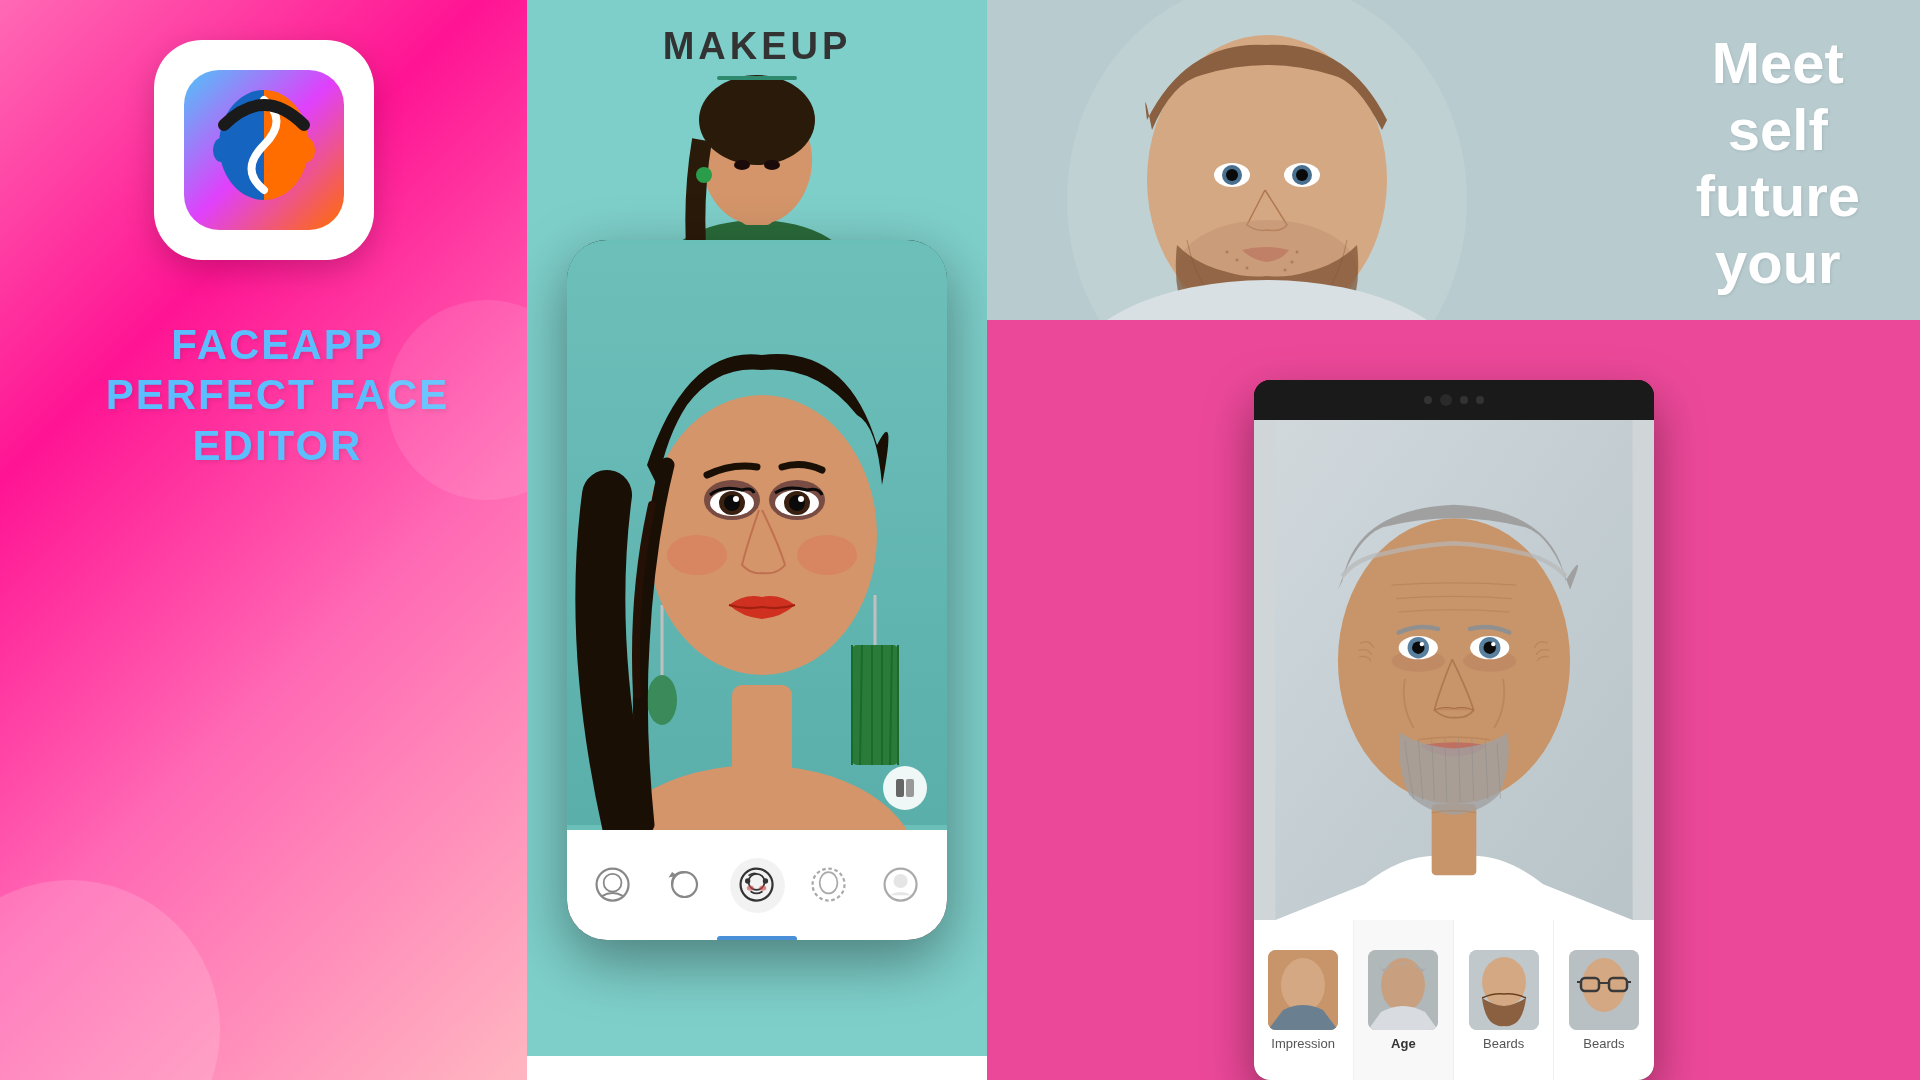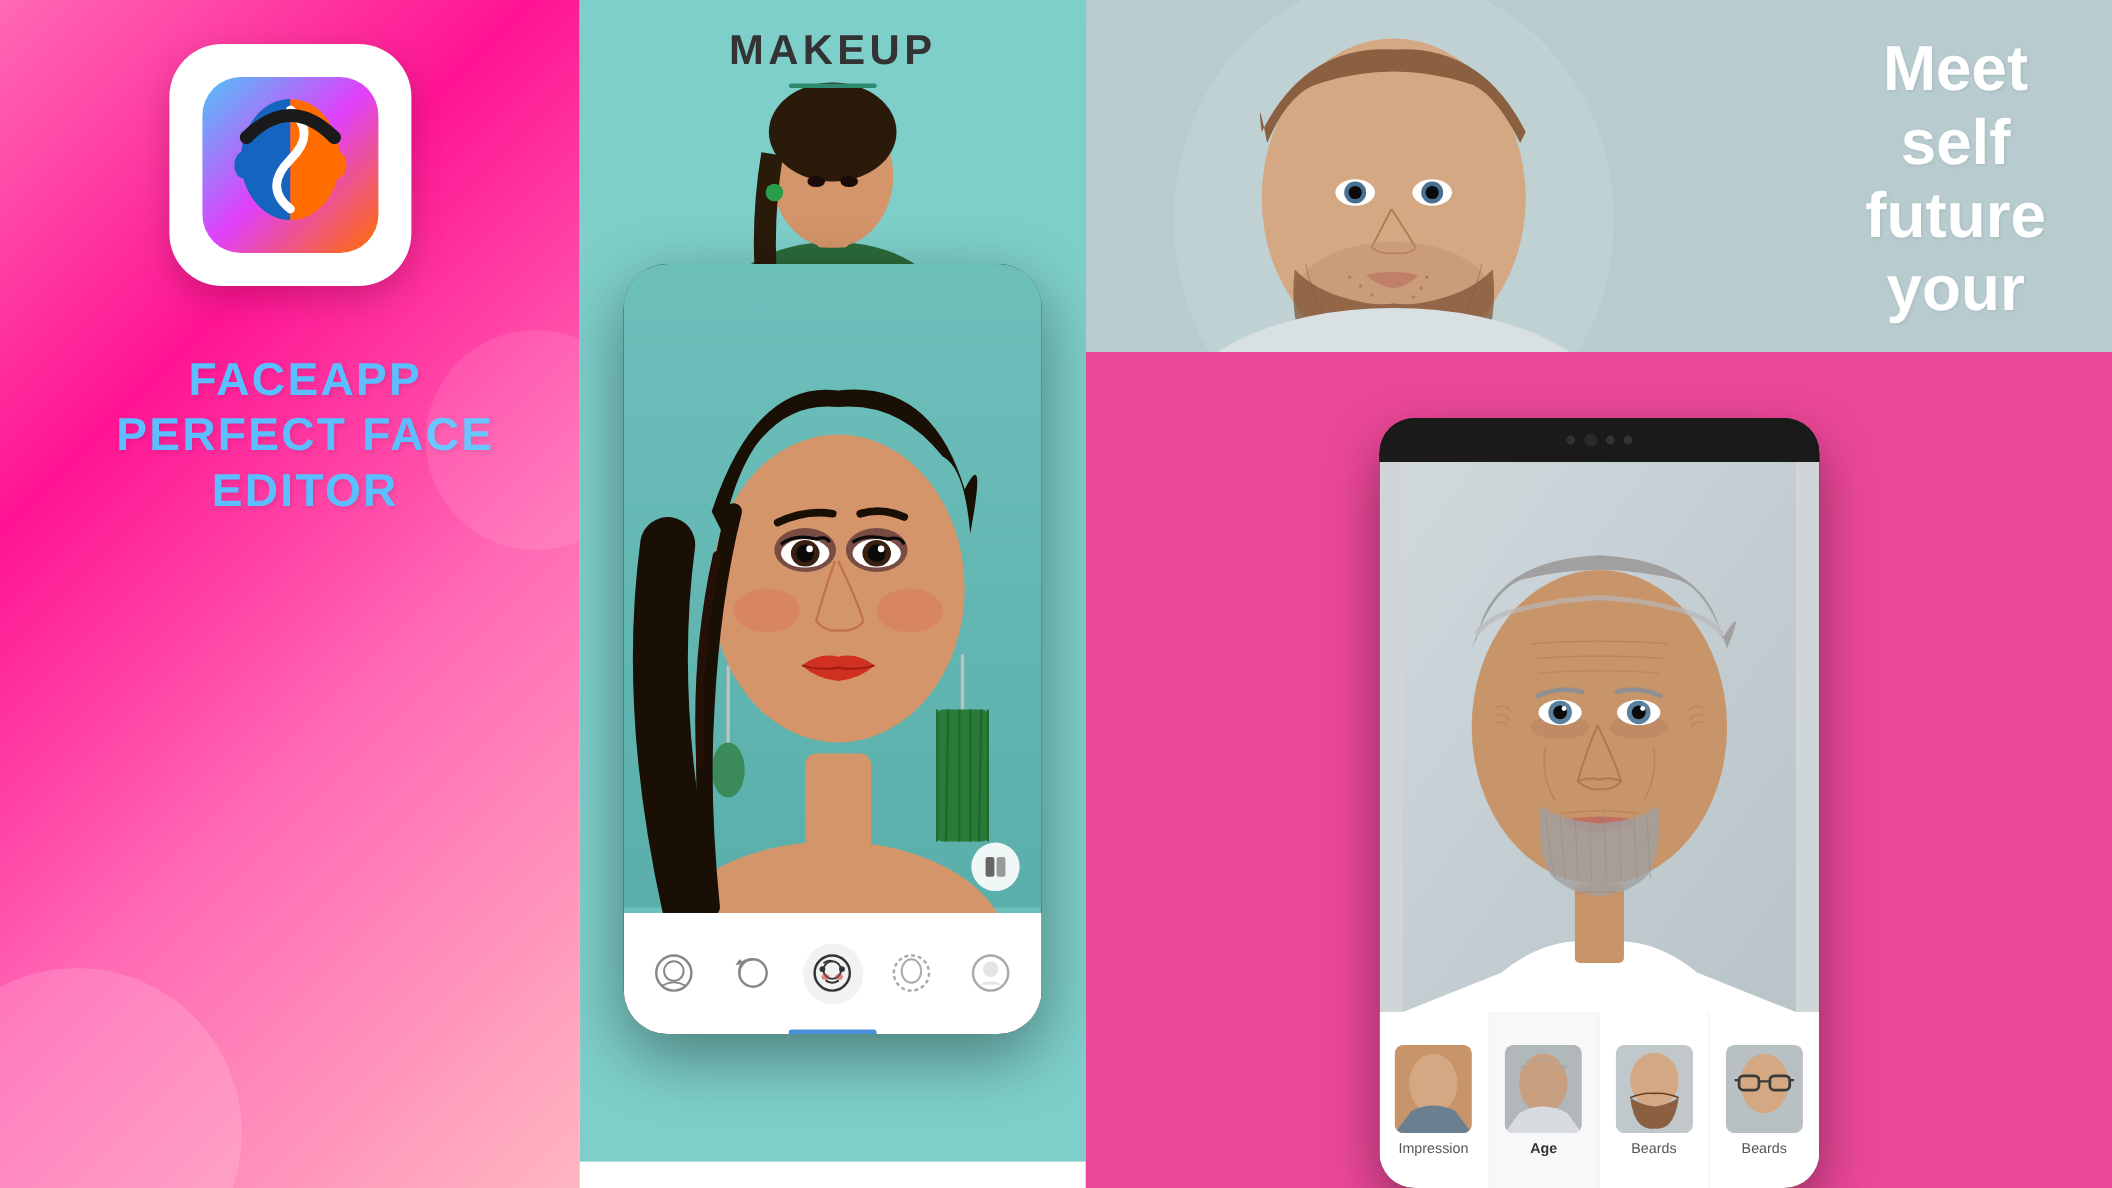--- a/index.html
+++ b/index.html
@@ -220,21 +220,21 @@
 
     
     .right-phone {
       position: absolute;
       bottom: 0;
       left: 50%;
       transform: translateX(-50%);
       width: 400px;
       height: 700px;
       background: #1a1a1a;
-      border-radius: 32px;
+      border-radius: 16px;
       overflow: hidden;
       box-shadow: 0 20px 50px rgba(0,0,0,0.4);
       z-index: 5;
     }
 
     .right-phone-notch-area {
       height: 40px;
       background: #1a1a1a;
       display: flex;
       align-items: center;

